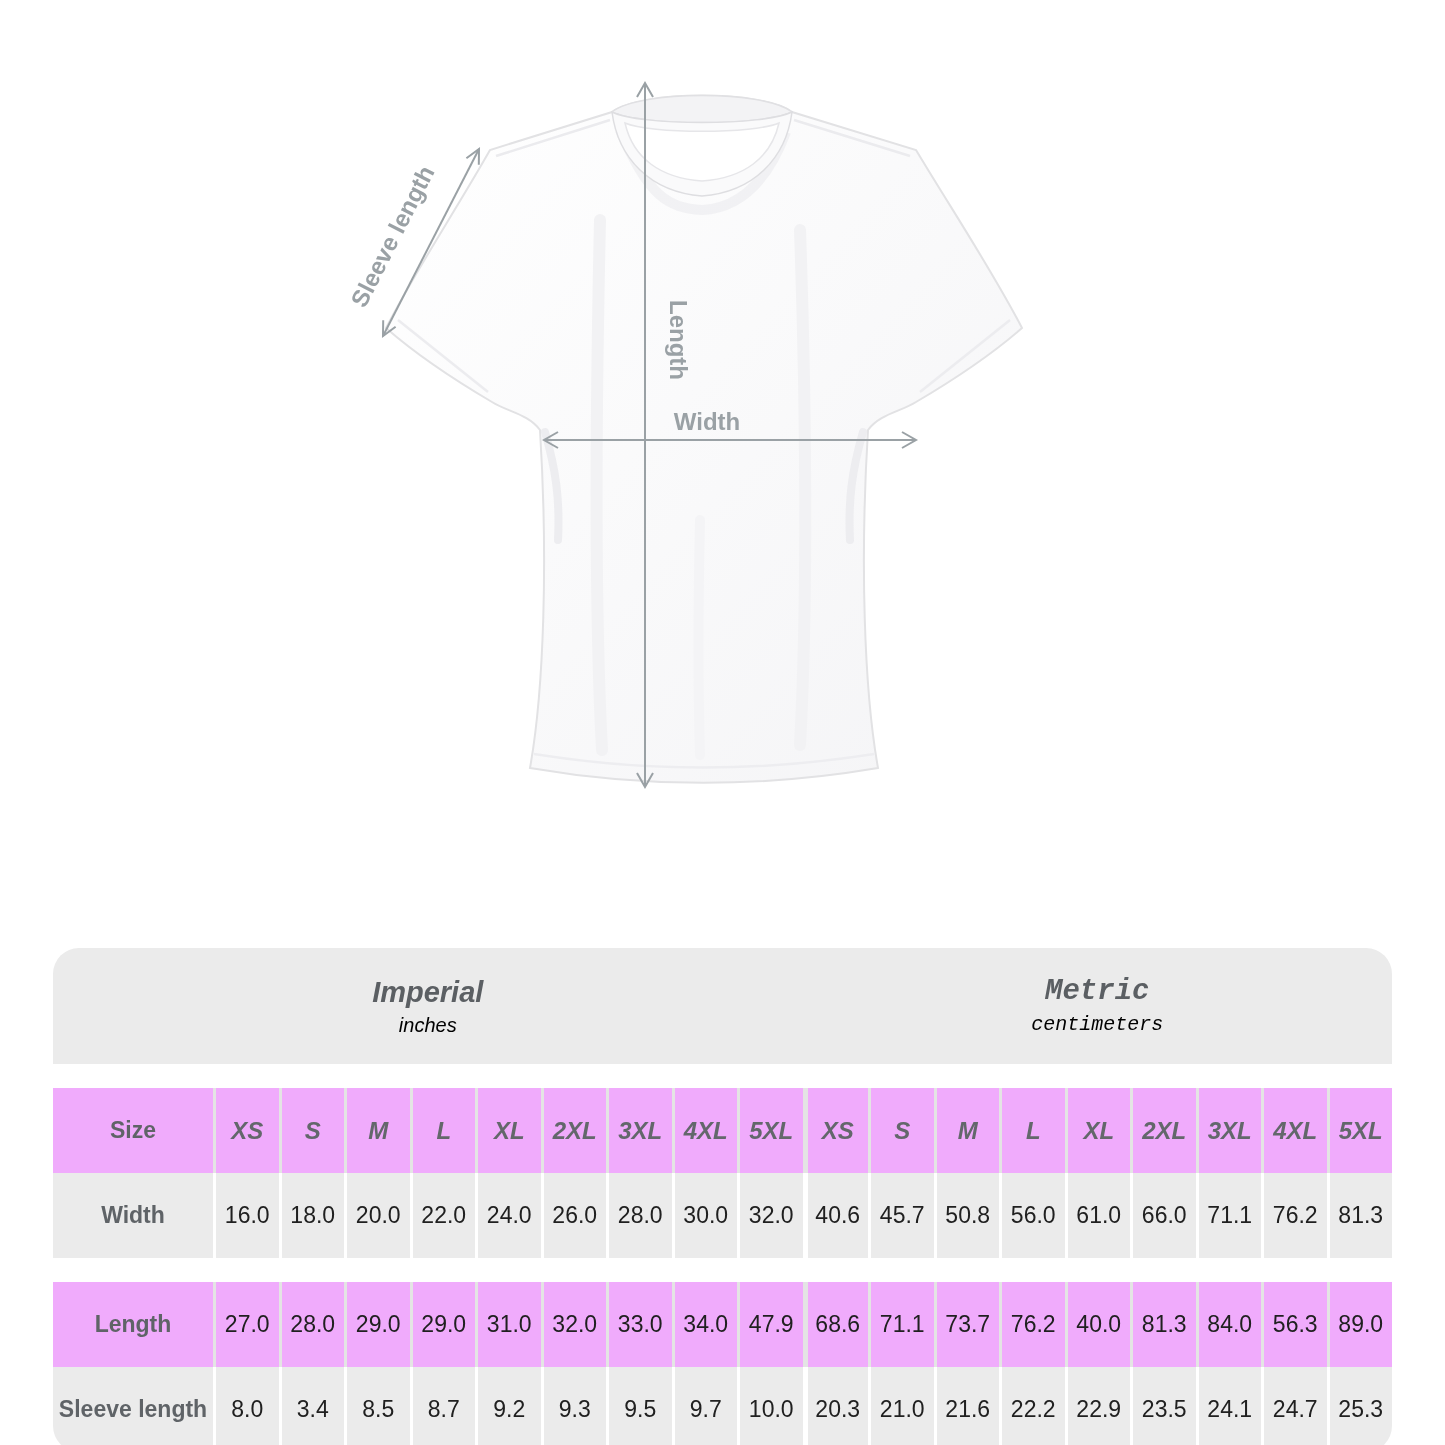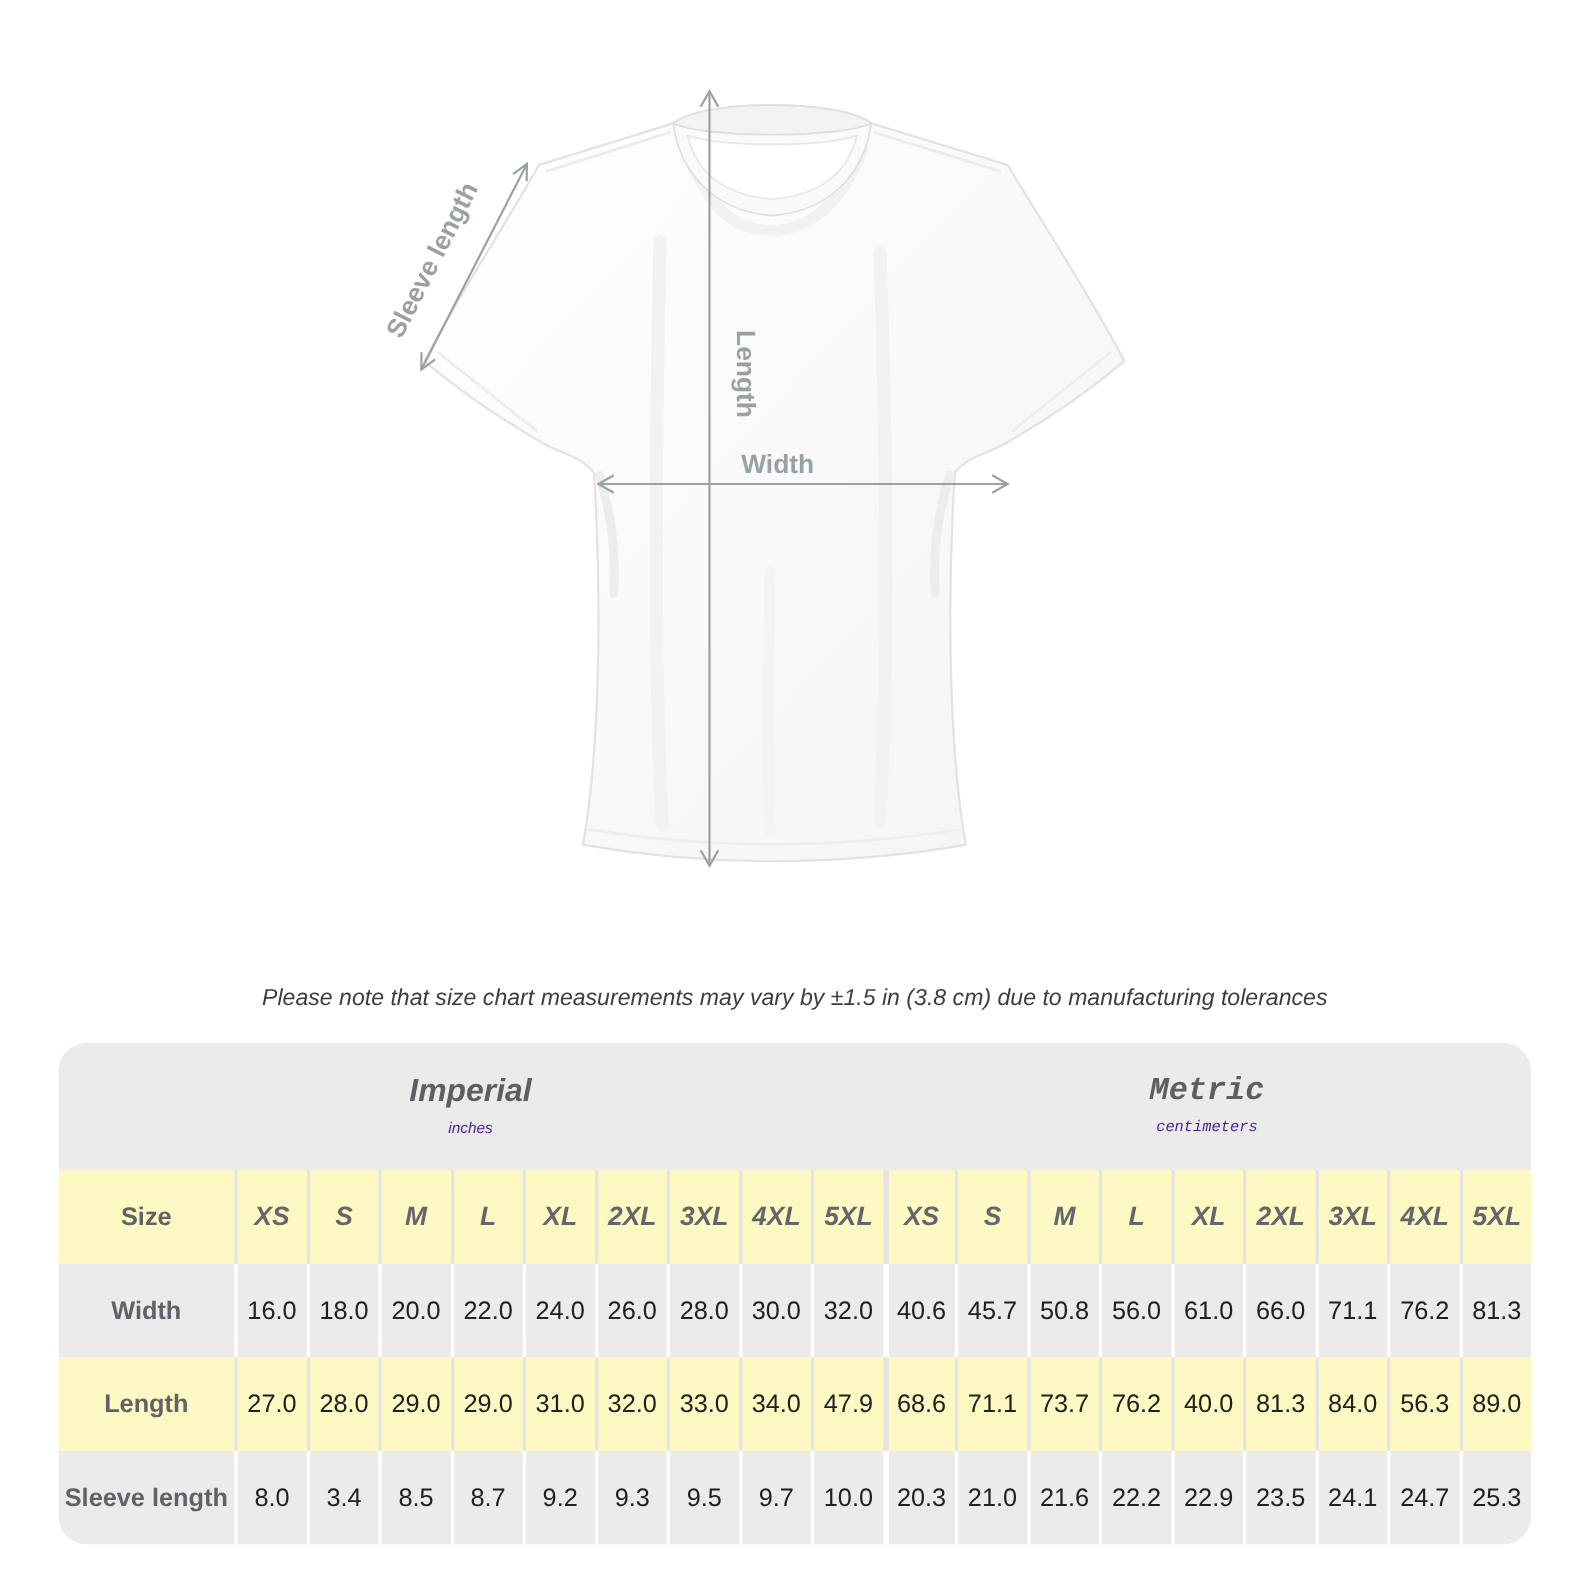--- a/index.html
+++ b/index.html
@@ -70,32 +70,32 @@
   .group.imperial { grid-column: 1 / 11; }
   .group.metric   { grid-column: 11 / 20; font-family: Liberation Mono, monospace; }
   .gname {
     font-size: 29px;
     font-weight: bold;
     font-style: italic;
     color: #5b5f63;
     line-height: 36px;
   }
   .gunit {
-    font-size: 14px;
-    font-style: italic;
-    color: #4c1d95;
+    font-size: 20px;
+    font-style: italic;
+    color: #000000;
     line-height: 30px;
   }
 
   .trow {
     display: grid;
     grid-template-columns: 160px repeat(18, 1fr);
     height: 85px;
   }
-  .trow.white { background: #fef9c3; --sep: #e4e4e4; }
+  .trow.white { background: #f0abfc; margin-top: 24px; --sep: #e4e4e4; }
   .trow.gray  { background: #ebebeb; --sep: #ffffff; }
 
   .cell {
     display: flex;
     align-items: center;
     justify-content: center;
     box-sizing: border-box;
     border-left: 3px solid var(--sep);
     font-size: 23px;
     color: #202020;
@@ -179,21 +179,20 @@
       <path d="M383,336 L479,149"></path>
       <path d="M478.8,164.7 L479,149 L466.4,158.3"></path>
       <path d="M395.6,326.7 L383,336 L383.2,320.3"></path>
     </g>
 
     <text class="arrow-label" x="400" y="240" text-anchor="middle" transform="rotate(-63 400 240)">Sleeve length</text>
     <text class="arrow-label" x="670" y="340" text-anchor="middle" transform="rotate(90 670 340)">Length</text>
     <text class="arrow-label" x="707" y="430" text-anchor="middle">Width</text>
   </svg>
 
-  <p class="chart-note">Please note that size chart measurements may vary by ±1.5 in (3.8 cm) due to manufacturing tolerances</p>
 
   <div class="size-table">
 
     <div class="band">
       <div class="group imperial">
         <div class="gname">Imperial</div>
         <div class="gunit">inches</div>
       </div>
       <div class="group metric">
         <div class="gname">Metric</div>

